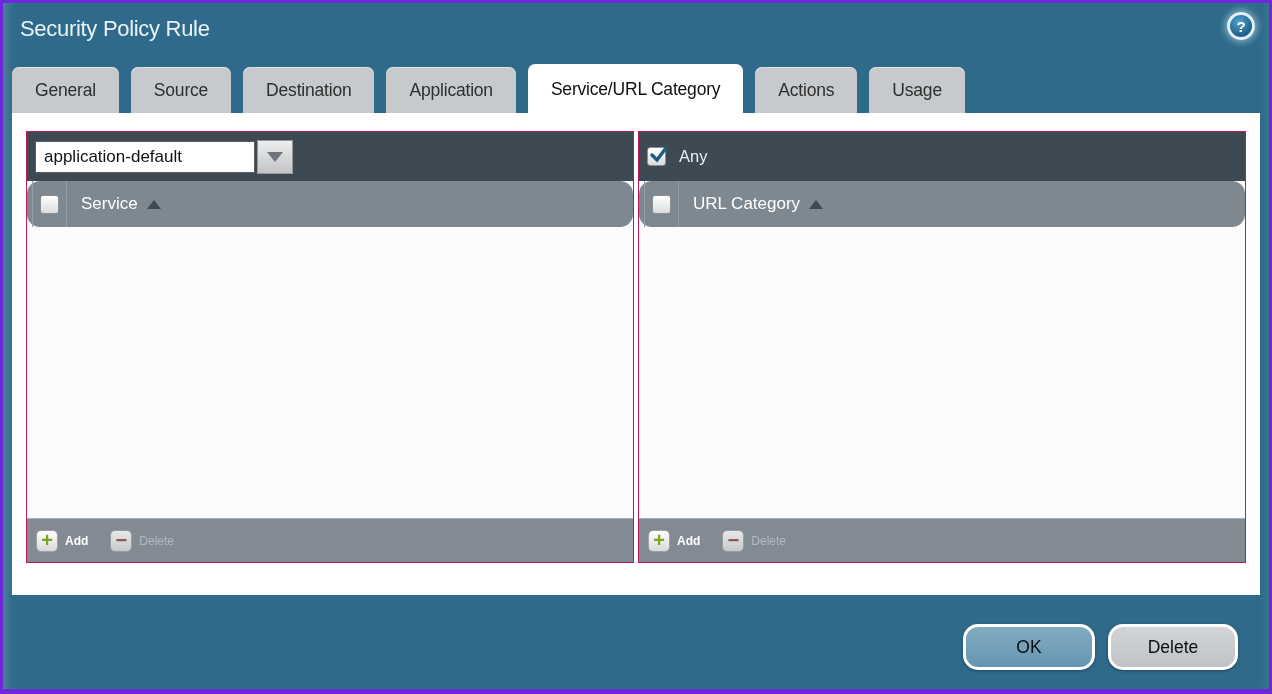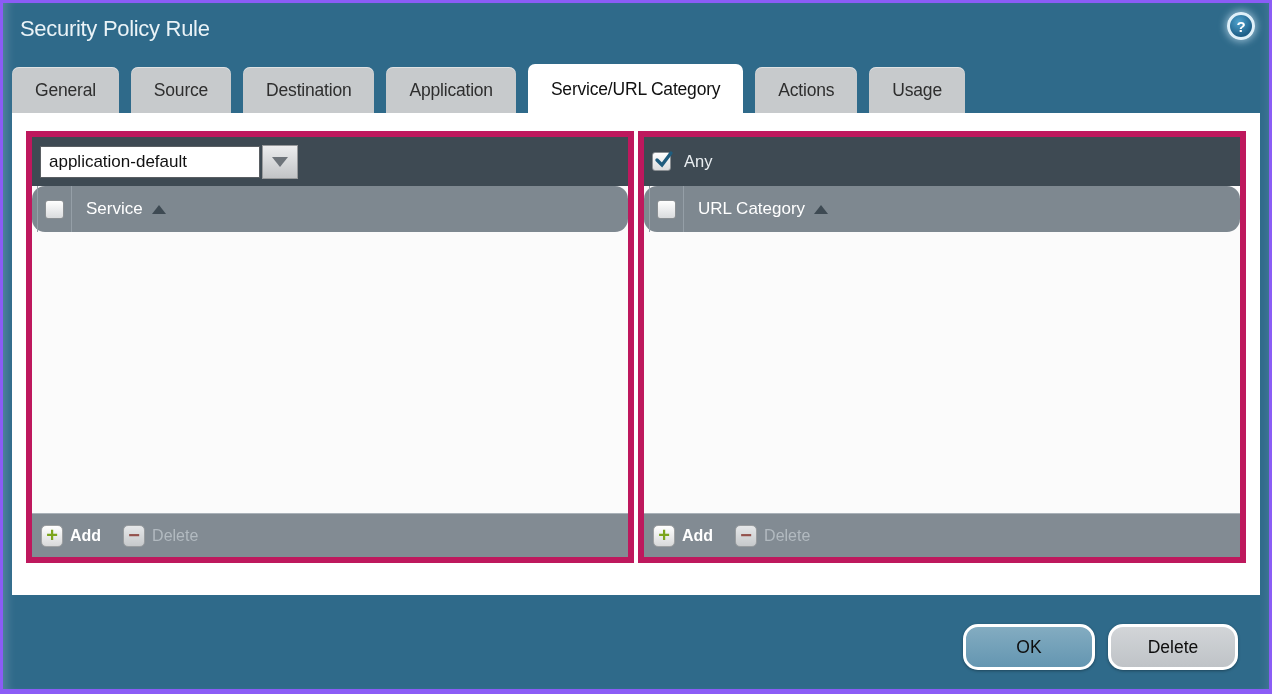--- a/index.html
+++ b/index.html
@@ -3,21 +3,21 @@
 <meta charset="utf-8">
 <style>
   html,body{margin:0;padding:0;}
   body{
     width:1272px;height:694px;
     font-family:"Liberation Sans","DejaVu Sans",sans-serif;
     -webkit-font-smoothing:antialiased;
   }
   .stage{
     position:relative;width:1272px;height:694px;
-    background:#8b5cf6;overflow:hidden;
+    background:#6d28d9;overflow:hidden;
   }
   .dialog{
     position:absolute;left:3px;top:3px;width:1266px;height:686px;
     background:#2F6A8A;
     box-shadow:inset 10px 0 10px -6px rgba(255,255,255,0.18),
                inset -8px 0 10px -6px rgba(255,255,255,0.10);
   }
   
   .title{
     position:absolute;left:17px;top:13px;
@@ -55,21 +55,21 @@
   
   .content{
     position:absolute;left:9px;top:110px;width:1248px;height:482px;
     background:#FFFFFF;z-index:2;
     box-sizing:border-box;
     padding:18px 14px 0 14px;
   }
   .panels{display:flex;gap:4px;}
   .panel{
     flex:1;height:432px;
-    border:6px solid #be185d;box-sizing:border-box;
+    border:1px solid #be185d;box-sizing:border-box;
     display:flex;flex-direction:column;
     background:#FBFBFB;
   }
   .ptoolbar{
     height:49px;background:#3E4A53;flex:0 0 auto;
     display:flex;align-items:center;padding:0 8px;
   }
   .combo{display:flex;align-items:center;cursor:pointer;}
   .combo-value{
     width:202px;height:30px;line-height:30px;
@@ -121,21 +121,21 @@
     width:22px;height:22px;border-radius:5px;box-sizing:border-box;
     background:linear-gradient(#FFFFFF,#D8D9DA);
     border:1px solid #9EA1A3;
     display:flex;align-items:center;justify-content:center;
     cursor:pointer;flex:0 0 auto;
   }
   .iconbox .glyph{font-size:20px;font-weight:bold;line-height:1;margin-top:-2px;}
   .plus{color:#7CA51D;}
   .minus{color:#99453D;}
   .iconbox.disabled{opacity:0.8;cursor:default;}
-  .footlabel{font-size:16px;margin-left:7px;}
+  .footlabel{font-size:12px;margin-left:7px;}
   .add-label{color:#FFFFFF;font-weight:600;margin-right:22px;}
   .del-label{color:#B2BAC0;}
   .any-label{color:#E9EEF1;font-size:16.5px;margin-left:13px;}
   
   .btn{
     position:absolute;top:621px;height:46px;
     border:3px solid #FFFFFF;border-radius:15px;box-sizing:border-box;
     font-family:inherit;font-size:17.5px;color:#0E0E0E;
     cursor:pointer;box-shadow:0 1px 3px rgba(0,0,0,0.35);
   }

